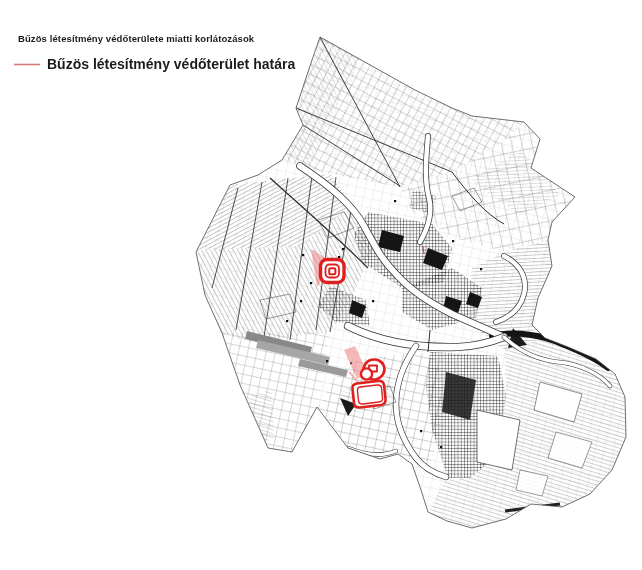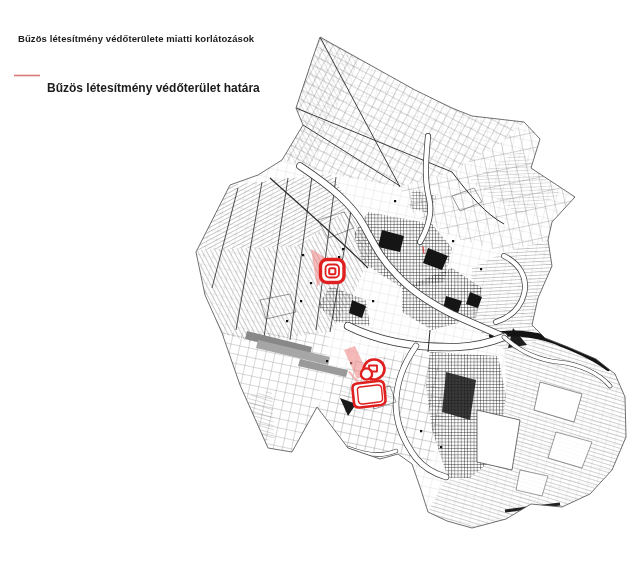--- a/index.html
+++ b/index.html
@@ -3,21 +3,21 @@
 <meta charset="utf-8">
 <style>
   html,body{margin:0;padding:0;background:#fff;}
   .stage{position:relative;width:642px;height:570px;background:#fff;overflow:hidden;
          font-family:"Liberation Sans",sans-serif;}
   .map-svg{position:absolute;left:0;top:0;}
   .legend{position:absolute;left:0;top:33px;color:#1c1c1c;z-index:2;}
   .legend-title{margin:0 0 12px 18px;font-size:9.5px;font-weight:bold;letter-spacing:.1px;}
   .legend-item{display:flex;align-items:center;gap:6px;margin-bottom:8px;}
   .legend-item .sym{flex:0 0 auto;display:block;}
-  .legend-label{font-size:12px;font-weight:bold;white-space:nowrap;margin-top:25px;}
+  .legend-label{font-size:14px;font-weight:bold;white-space:nowrap;}
 </style>
 </head>
 <body>
 
 <div class="stage">
 
   <svg class="map-svg" width="642" height="570" viewBox="0 0 642 570" xmlns="http://www.w3.org/2000/svg">
     <defs>
       <clipPath id="clipMap">
         <path d="M320,37 L415,90 L452,108 L472,116 L524,122 L540,139 L531,168 L575,197 L552,222 L548,240 L552,266 L538,298 L532,325 L545,338 L568,347 L596,359 L615,374 L625,397 L626,437 L612,470 L590,494 L562,507 L531,504 L506,519 L472,528 L447,521 L428,512 L421,490 L412,464 L398,454 L380,459 L348,448 L317,407 L292,452 L268,448 L240,385 L222,333 L205,295 L196,252 L230,185 L258,175 L282,160 L303,125 L296,108 L312,60 Z"></path>

